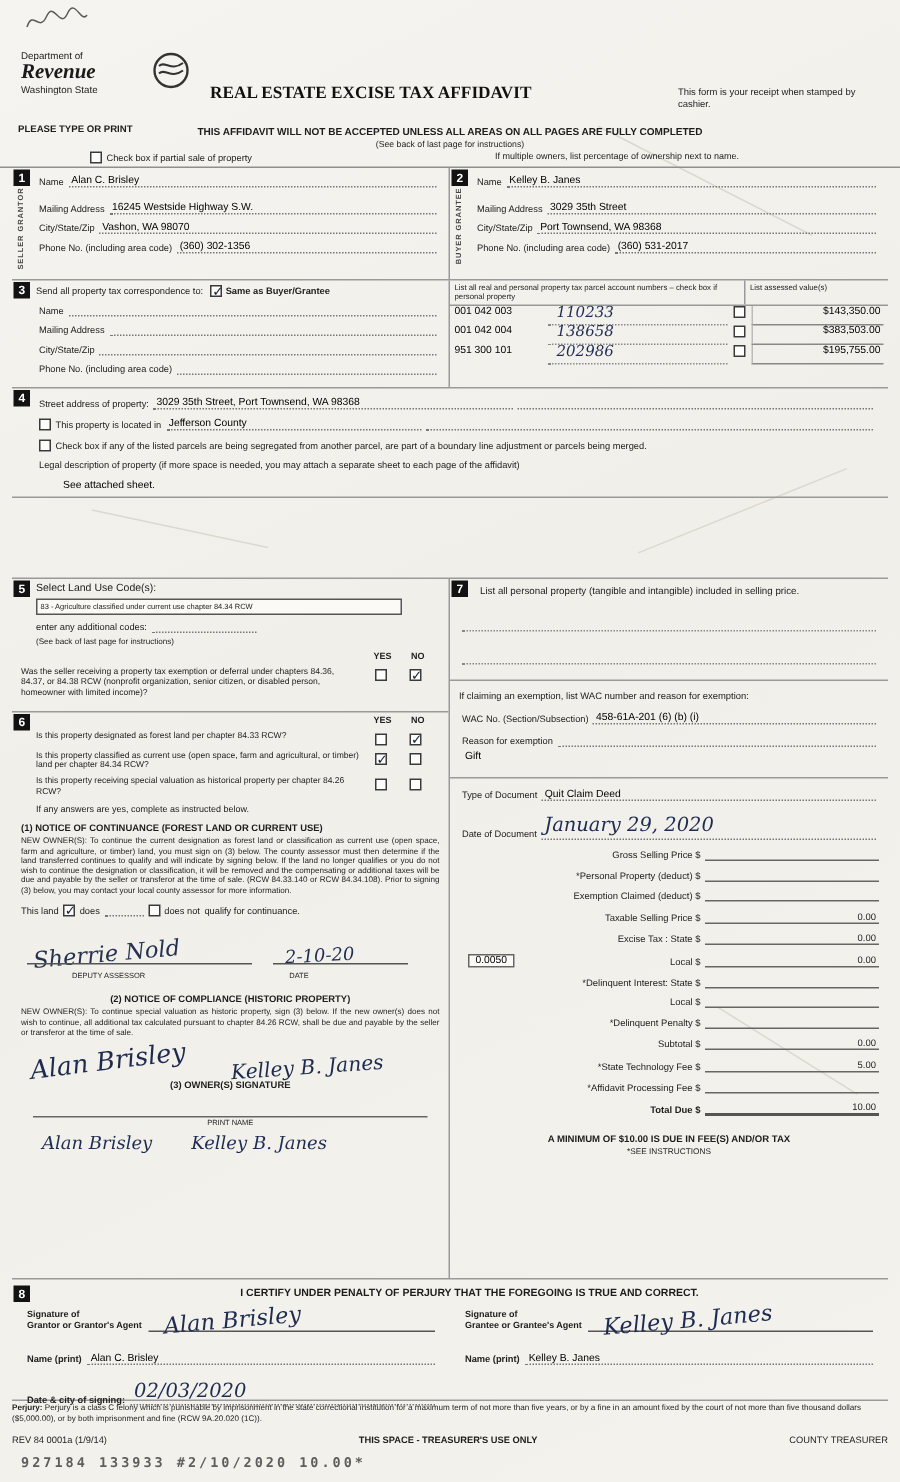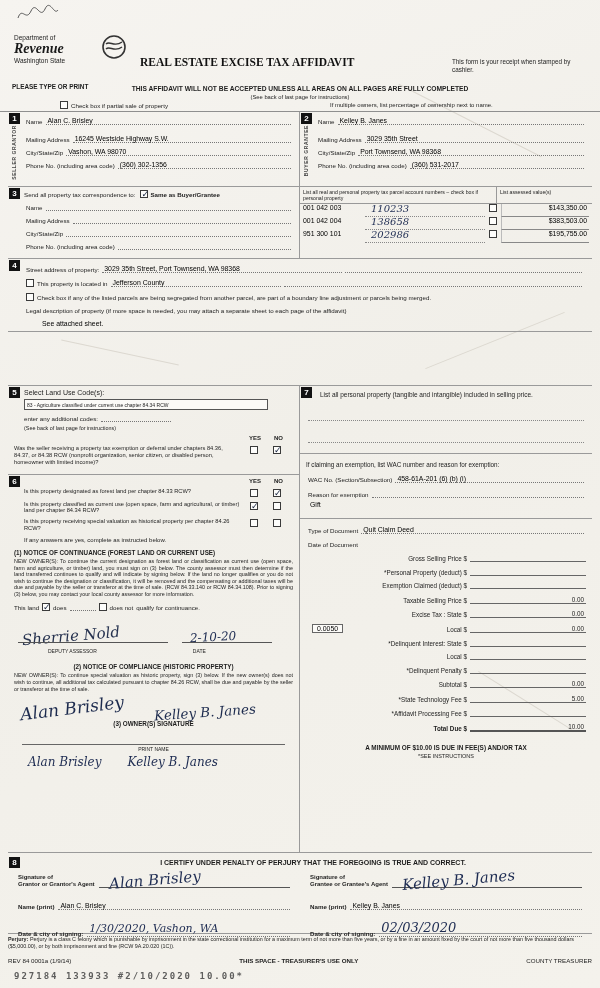--- a/index.html
+++ b/index.html
@@ -393,20 +393,21 @@
       </div>
       <div class="typed" style="margin:3px 0 0 4px;">Gift</div>
       <div class="divider"></div>
 
       <div class="s7row">
         <span class="lbl">Type of Document</span>
         <span class="fill typed grow">Quit Claim Deed</span>
       </div>
       <div class="s7row">
         <span class="lbl">Date of Document</span>
+        <span class="fill grow" style="min-height:14px;"><span class="hand handbig">January 29, 2020</span></span>
       </div>
 
       <div class="plist">
         <div class="pline">
           <span>Gross Selling Price $</span>
           <span class="pfill"></span>
         </div>
         <div class="pline">
           <span>*Personal Property (deduct) $</span>
           <span class="pfill"></span>
@@ -495,24 +496,20 @@
       </div>
       <div class="sgcell">
         <span class="lbl b">Name (print)</span>
         <span class="fill typed grow">Kelley B. Janes</span>
       </div>
     </div>
 
     <div class="sgrow" style="top:62px;">
       <div class="sgcell">
         <span class="lbl b">Date &amp; city of signing:</span>
-        <span class="fill grow"><span class="hand" style="font-size:11px;">1/30/2020, Vashon, WA</span></span>
-      </div>
-      <div class="sgcell">
-        <span class="lbl b">Date &amp; city of signing:</span>
         <span class="fill grow"><span class="hand" style="font-size:13px;text-align:right;">02/03/2020</span></span>
       </div>
     </div>
   </div>
 
   <div class="perjury">
     <span class="b">Perjury:</span>
     <span>Perjury is a class C felony which is punishable by imprisonment in the state correctional institution for a maximum term of not more than five years, or by a fine in an amount fixed by the court of not more than five thousand dollars ($5,000.00), or by both imprisonment and fine (RCW 9A.20.020 (1C)).</span>
   </div>
 

